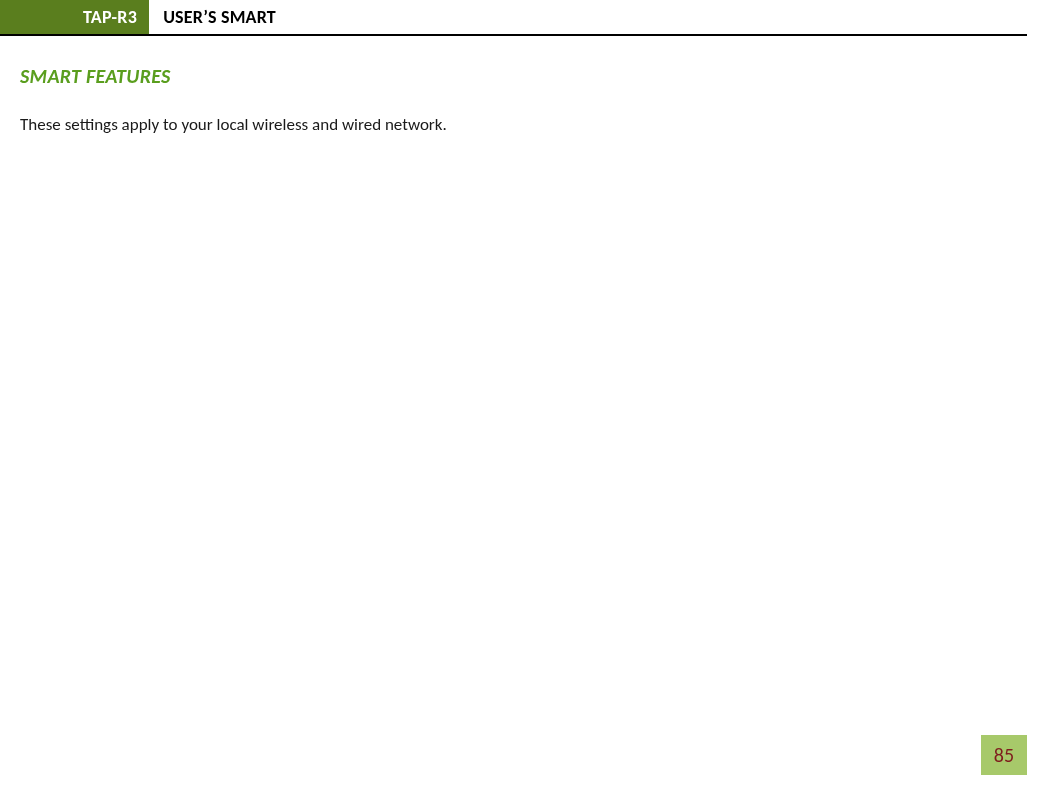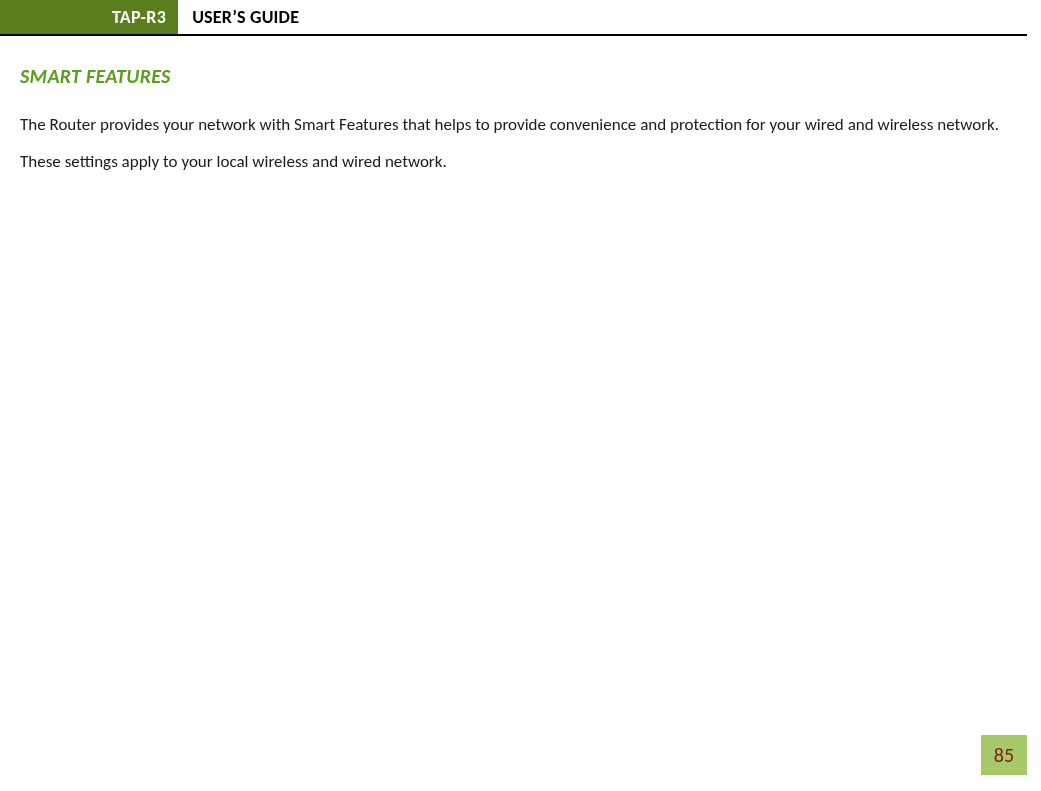--- a/index.html
+++ b/index.html
@@ -16,21 +16,21 @@
     }
     .header {
       display: flex;
       align-items: stretch;
       border-bottom: 2px solid #000;
       margin: 0 14px 0 0;
     }
     .header-badge {
       background: #5a7e1e;
       color: #ffffff;
-      padding: 6px 12px 6px 112px;
+      padding: 6px 12px 6px 83px;
       font-weight: bold;
       font-size: 18px;
       letter-spacing: 0.3px;
     }
     .header-title {
       padding: 6px 14px;
       font-weight: bold;
       font-size: 18px;
       color: #000;
       letter-spacing: 0.2px;
@@ -64,22 +64,21 @@
       align-items: center;
       justify-content: center;
       font-size: 20px;
     }
   </style>
 </head>
 <body>
 
 <div class="header">
   <div class="header-badge">TAP-R3</div>
-  <div class="header-title">USER’S GUIDE</div>
+  <div class="header-title">USER’S SMART</div>
 </div>
 
 <div class="content">
   <div class="section-heading">SMART FEATURES</div>
-  <p class="para">The Router provides your network with Smart Features that helps to provide convenience and protection for your wired and wireless network.</p>
   <p class="para">These settings apply to your local wireless and wired network.</p>
 </div>
 
 <div class="page-number">85</div>
 
 </body></html>

